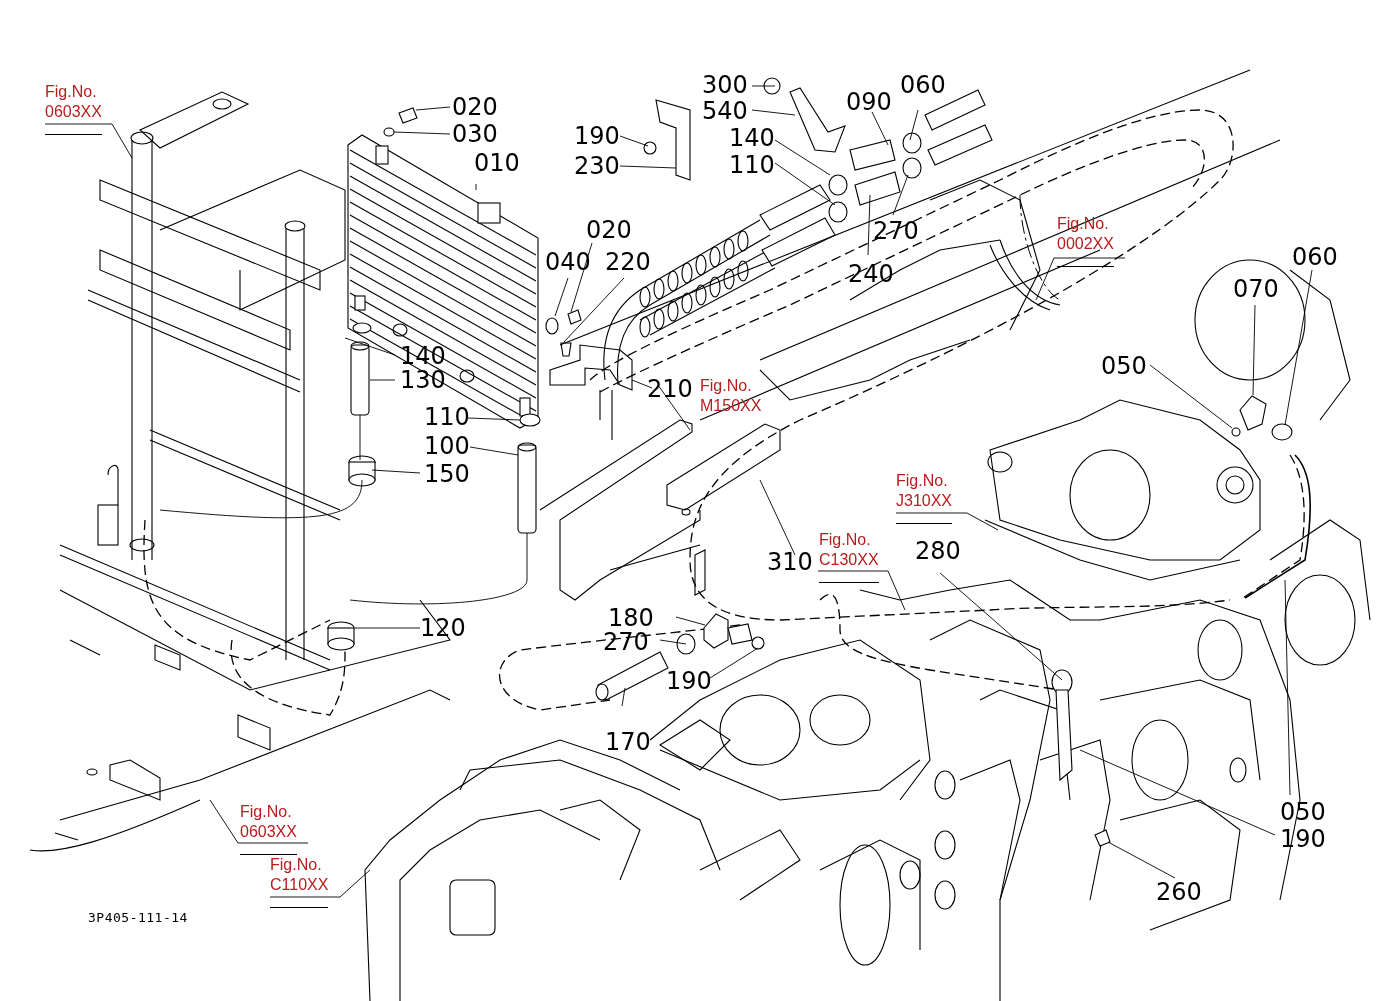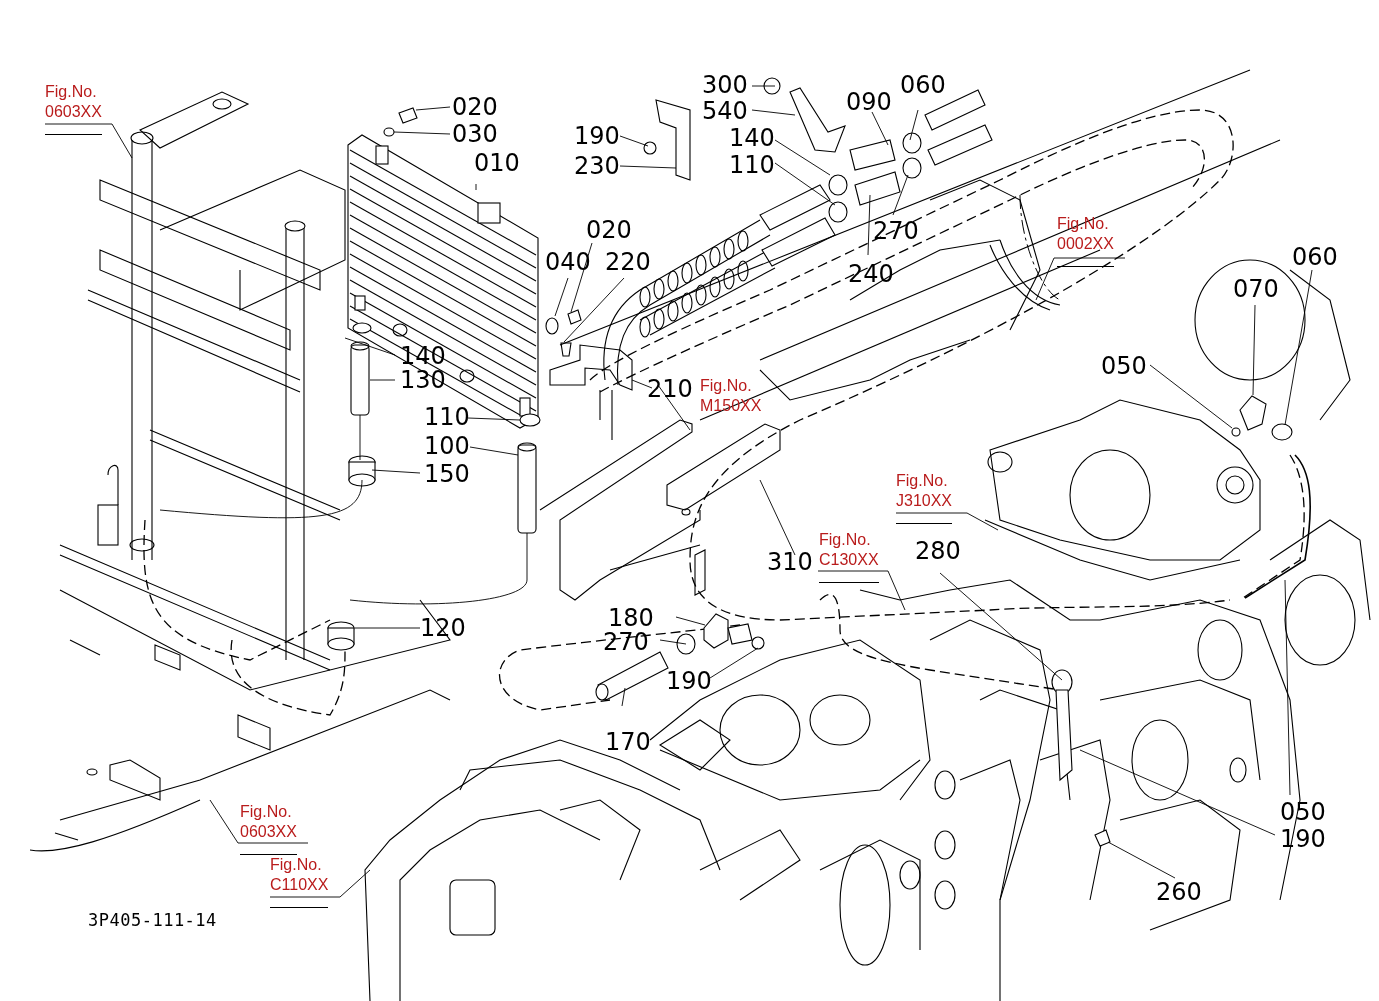--- a/index.html
+++ b/index.html
@@ -12,21 +12,21 @@
     #art .dd { fill: none; stroke: #000; stroke-width: 1; stroke-dasharray: 14 4 3 4; }
     #art .f { fill: #fff; stroke: #000; stroke-width: 1.1; }
     #art .lead { fill: none; stroke: #000; stroke-width: 0.9; }
     .callout { position: absolute; font-family: "DejaVu Sans", sans-serif; font-size: 24px;
                line-height: 24px; letter-spacing: 0px; color: #000; white-space: nowrap; }
     .figref { position: absolute; font-family: "Liberation Sans", sans-serif; font-size: 16px;
               line-height: 20px; color: #b91c1c; white-space: nowrap; }
     .figref .fig-line2 { display: block; border-bottom: 1.2px solid #000; padding-bottom: 12px; }
     .figref .fig-line1 { display: block; }
     .drawing-code { position: absolute; left: 88px; top: 910px; font-family: "DejaVu Sans Mono", monospace;
-                    font-size: 17px; letter-spacing: 0.5px; color: #000; }
+                    font-size: 13px; letter-spacing: 0.5px; color: #000; }
   </style>
 </head>
 <body>
 
 <svg id="art" viewBox="0 0 1379 1001" xmlns="http://www.w3.org/2000/svg">
 
   <g>
 
     <path class="l" d="M132 140 L132 560 M152 140 L152 560"></path>
     <ellipse class="l" cx="142" cy="138" rx="11" ry="6"></ellipse>

